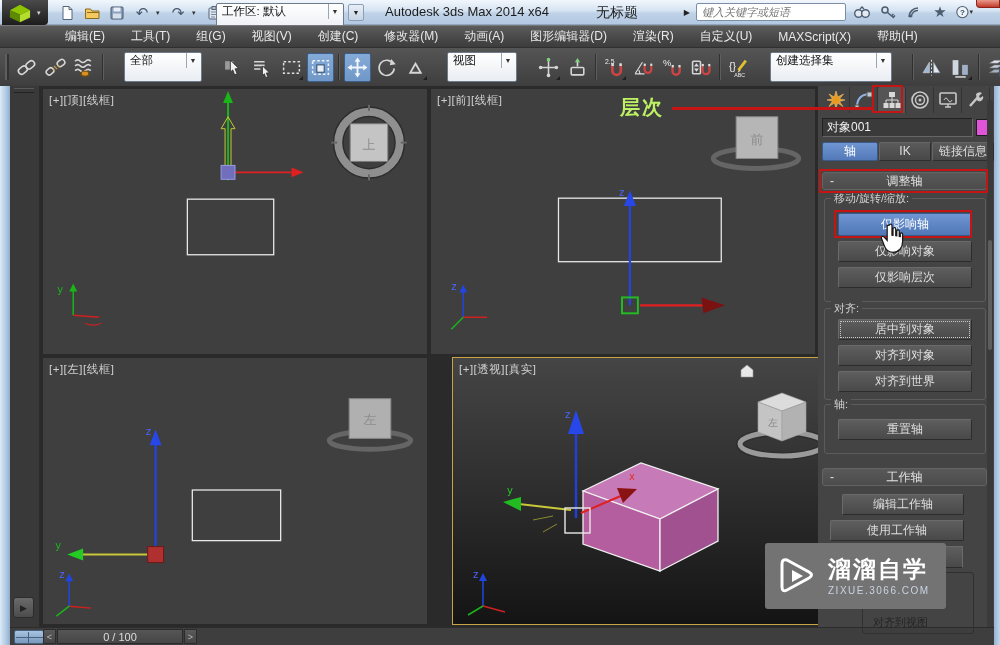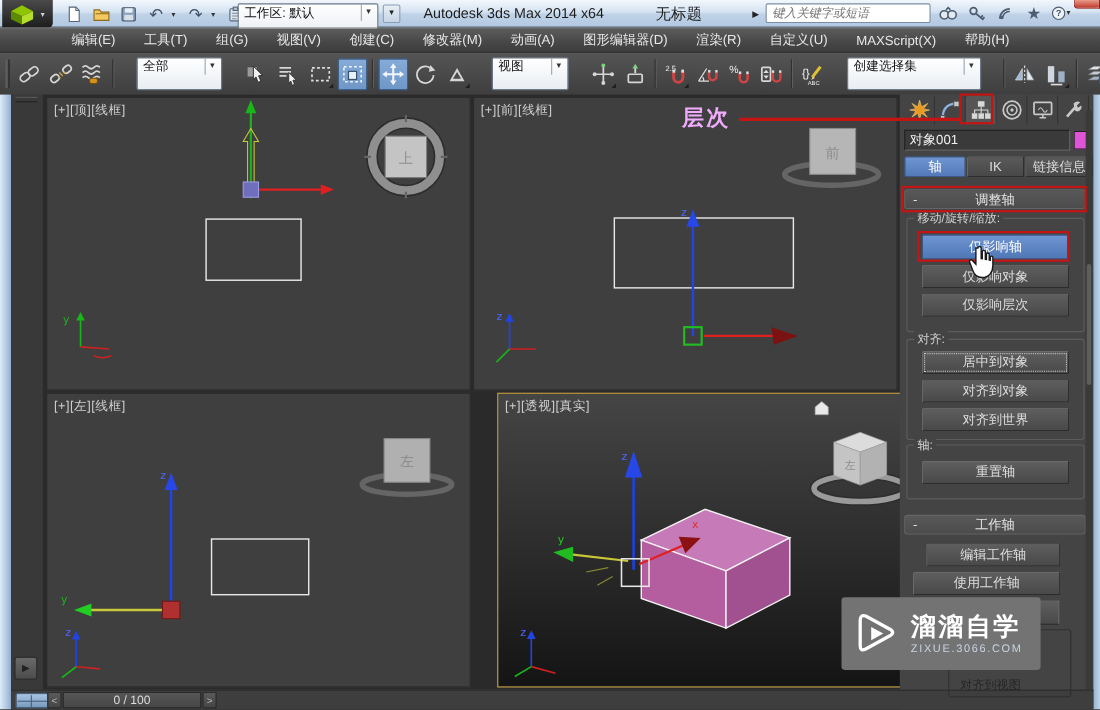--- a/index.html
+++ b/index.html
@@ -114,21 +114,21 @@
   .groupbox { position:absolute; left:6px; width:162px; border:1px solid #5c5c5c; border-radius:3px; }
   .grouplabel { position:absolute; top:-8px; left:6px; background:#444; padding:0 3px; font-size:11px; color:#d0d0d0; }
   .pbtn { position:absolute; height:21px; background:linear-gradient(#5e5e5e,#494949);
     border:1px solid #6a6a6a; border-bottom-color:#2c2c2c; border-right-color:#2c2c2c;
     border-radius:2px; color:#dedede; font-size:12px; text-align:center; line-height:19px; }
   .pbtn.active { background:linear-gradient(#6f96d2,#5077b6); color:#fff; border-color:#3a5a8a; }
   .pbtn.dotted { outline:1px dotted #c8c8c8; outline-offset:-3px; }
   .scrollstrip { position:absolute; right:1px; top:14px; width:6px; height:540px; background:#3a3a3a; border-radius:3px; }
   .scrollhandle { position:absolute; left:1px; top:140px; width:4px; height:110px; background:#5e5e5e; border-radius:2px; }
   
-  .anno-text { position:absolute; left:620px; top:94px; color:#f0abfc; font-size:20px; font-weight:bold; z-index:45; letter-spacing:2px; }
+  .anno-text { position:absolute; left:620px; top:94px; color:#bef264; font-size:20px; font-weight:bold; z-index:45; letter-spacing:2px; }
   .anno-line { position:absolute; left:672px; top:107px; width:202px; height:3px; background:#c41414; z-index:45; }
   .hand { position:absolute; left:879px; top:222px; width:28px; height:32px; z-index:60; }
   
   .watermark { position:absolute; left:765px; top:543px; width:181px; height:66px; background:#737373;
     border-radius:3px; display:flex; align-items:center; padding:0 10px; gap:11px; z-index:50; }
   .wm-text { display:flex; flex-direction:column; }
   .wm-title { color:#fff; font-size:23px; font-weight:bold; letter-spacing:2px; line-height:26px; }
   .wm-url { color:#c9d3e2; font-size:10px; letter-spacing:1.5px; margin-top:3px; }
   .partial-btn { position:absolute; left:880px; top:546px; width:83px; height:22px;
     background:linear-gradient(#5e5e5e,#494949); border:1px solid #6a6a6a; border-bottom-color:#2c2c2c;

